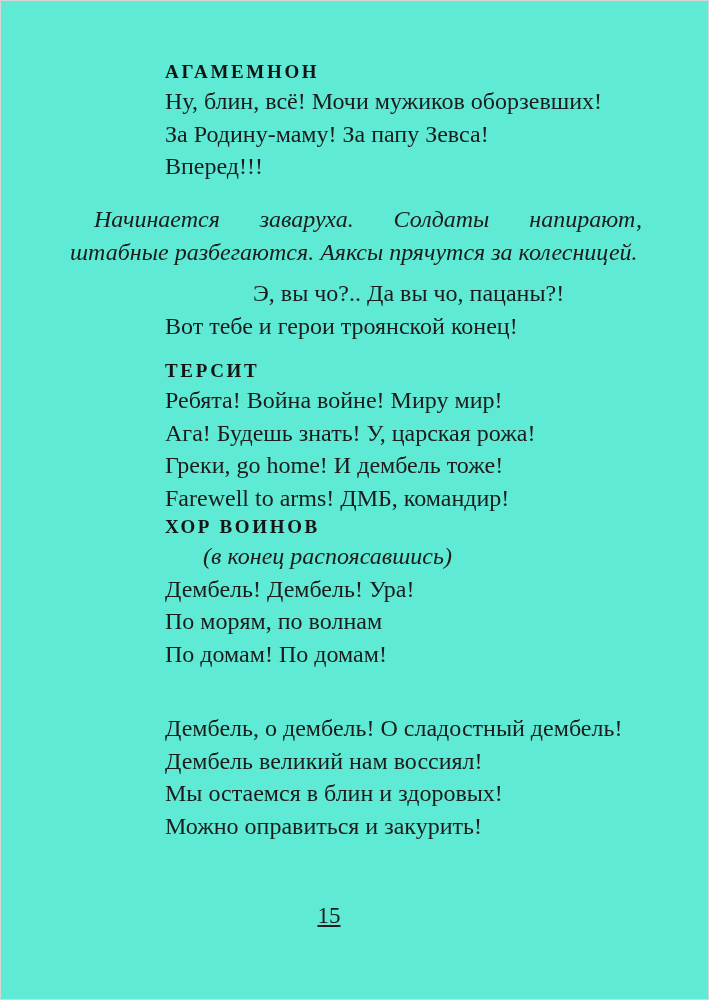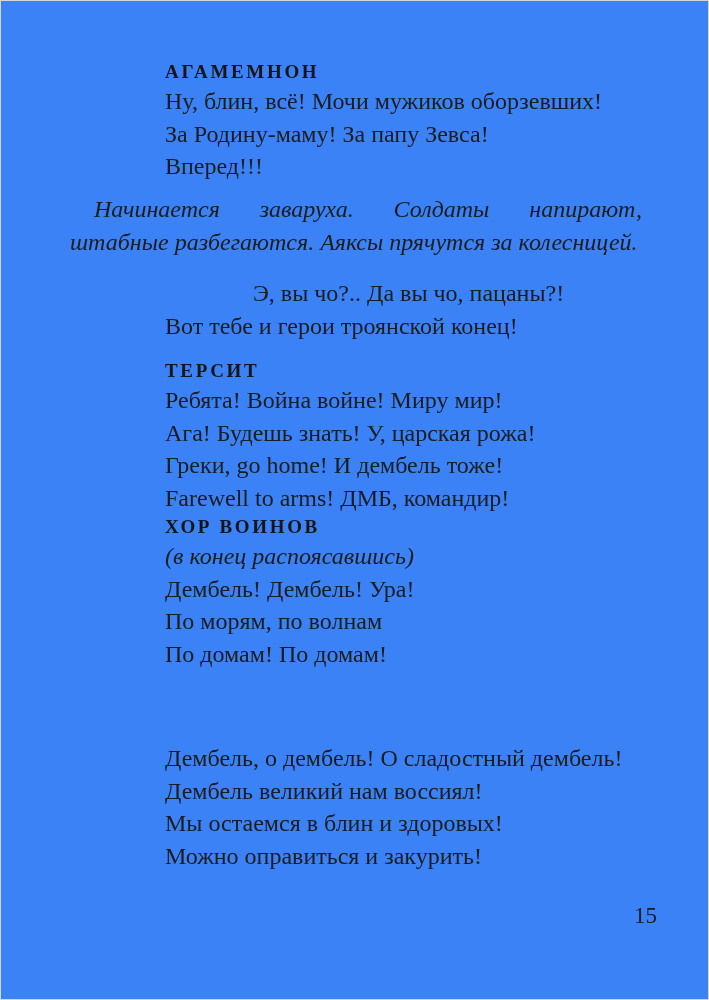--- a/index.html
+++ b/index.html
@@ -5,21 +5,21 @@
   html, body {
     margin: 0;
     padding: 0;
     background: #ffffff;
   }
   .page {
     position: relative;
     width: 709px;
     height: 1000px;
     box-sizing: border-box;
-    background: #3b82f6;
+    background: #5eead4;
     border: 1px solid #d6d6d6;
     color: #1c1c1c;
     font-family: "Liberation Serif", serif;
     overflow: hidden;
   }
   .block {
     position: absolute;
   }
   .speaker {
     font-size: 19px;
@@ -31,34 +31,37 @@
   .line {
     font-size: 24px;
     line-height: 32.5px;
     white-space: nowrap;
   }
   .stage-note {
     font-size: 24px;
     line-height: 32.5px;
     font-style: italic;
     white-space: nowrap;
+    margin-left: 38px;
   }
   .stage-direction {
     font-size: 24px;
     line-height: 33px;
     font-style: italic;
     text-align: justify;
     text-indent: 24px;
+    margin-top: 10px;
   }
   .indent-line {
     margin-left: 88px;
   }
   .page-number {
     font-size: 23px;
-    text-align: right;
+    text-align: center;
+    text-decoration: underline;
   }
 </style>
 </head>
 <body>
 
 <div class="page">
 
   <div class="block" style="top:58px; left:164px;">
     <div class="speaker">АГАМЕМНОН</div>
     <div class="line">Ну, блин, всё! Мочи мужиков оборзевших!</div>
@@ -82,21 +85,21 @@
   </div>
 
   <div class="block" style="top:513px; left:164px;">
     <div class="speaker">ХОР ВОИНОВ</div>
     <div class="stage-note">(в конец распоясавшись)</div>
     <div class="line">Дембель! Дембель! Ура!</div>
     <div class="line">По морям, по волнам</div>
     <div class="line">По домам! По домам!</div>
   </div>
 
-  <div class="block" style="top:711px; left:164px;margin-top:30px;">
+  <div class="block" style="top:711px; left:164px;">
     <div class="line">Дембель, о дембель! О сладостный дембель!</div>
     <div class="line">Дембель великий нам воссиял!</div>
     <div class="line">Мы остаемся в блин и здоровых!</div>
     <div class="line">Можно оправиться и закурить!</div>
   </div>
 
   <div class="block page-number" style="top:902px; left:0; width:656px;">15</div>
 
 </div>
 

